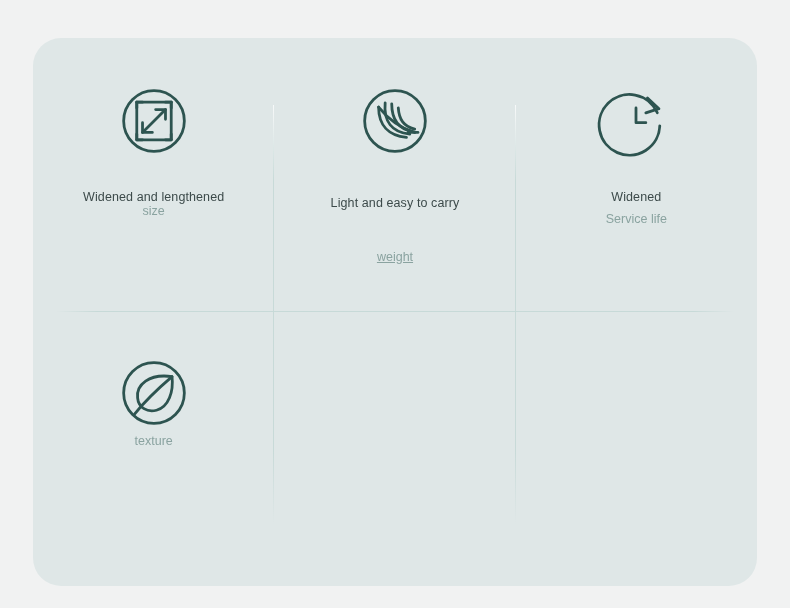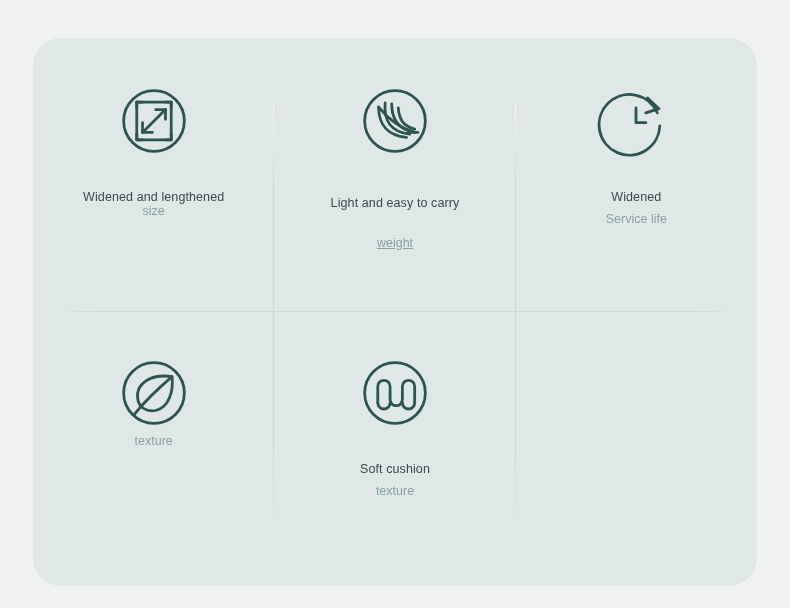--- a/index.html
+++ b/index.html
@@ -83,21 +83,21 @@
     text-align: center;
     white-space: nowrap;
   }
   .feature-sub {
     font-size: 12.5px;
     color: #8aa3a0;
     text-align: center;
     white-space: nowrap;
   }
   .cell-b .feature-title { margin-top: 34px; }
-  .cell-b .feature-sub   { margin-top: 26px; text-decoration: underline; }
+  .cell-b .feature-sub   { margin-top: 40px; text-decoration: underline; }
   .cell-c .feature-sub   { margin-top: 8px; }
 </style>
 </head>
 <body>
 
 <div id="feature-card">
 
   <div class="v-divider" id="v-divider-1"></div>
   <div class="v-divider" id="v-divider-2"></div>
   <div class="h-divider" id="h-divider-1"></div>
@@ -161,27 +161,15 @@
         <svg viewBox="0 0 100 100" fill="none" stroke="#2d5450" stroke-width="3.4" stroke-linecap="round" stroke-linejoin="round">
           <circle cx="50" cy="50" r="37"></circle>
           <path d="M72 30 C44 26 28 40 30 56 C31 68 42 74 53 71 C68 67 74 48 72 30 Z"></path>
           <path d="M72 30 C58 42 42 56 26 76"></path>
         </svg>
       </span>
       <div class="feature-sub">texture</div>
     </div>
 
 
-    <div class="feature-cell row-2 cell-c">
-      <span class="icon-wrap">
-        <svg viewBox="0 0 100 100" fill="none" stroke="#2d5450" stroke-width="3.4" stroke-linecap="round" stroke-linejoin="round">
-          <circle cx="50" cy="50" r="37"></circle>
-          <path d="M29 62 V42 A7.5 7.5 0 0 1 44 42 V58 A7.5 7.5 0 0 0 59 58 V42 A7.5 7.5 0 0 1 74 42 V62"></path>
-          <path d="M29 62 A7.5 7.5 0 0 0 44 62"></path>
-          <path d="M59 62 A7.5 7.5 0 0 0 74 62"></path>
-        </svg>
-      </span>
-      <div class="feature-title">Soft cushion</div>
-      <div class="feature-sub">texture</div>
-    </div>
 
   </div>
 </div>
 
 </body></html>

